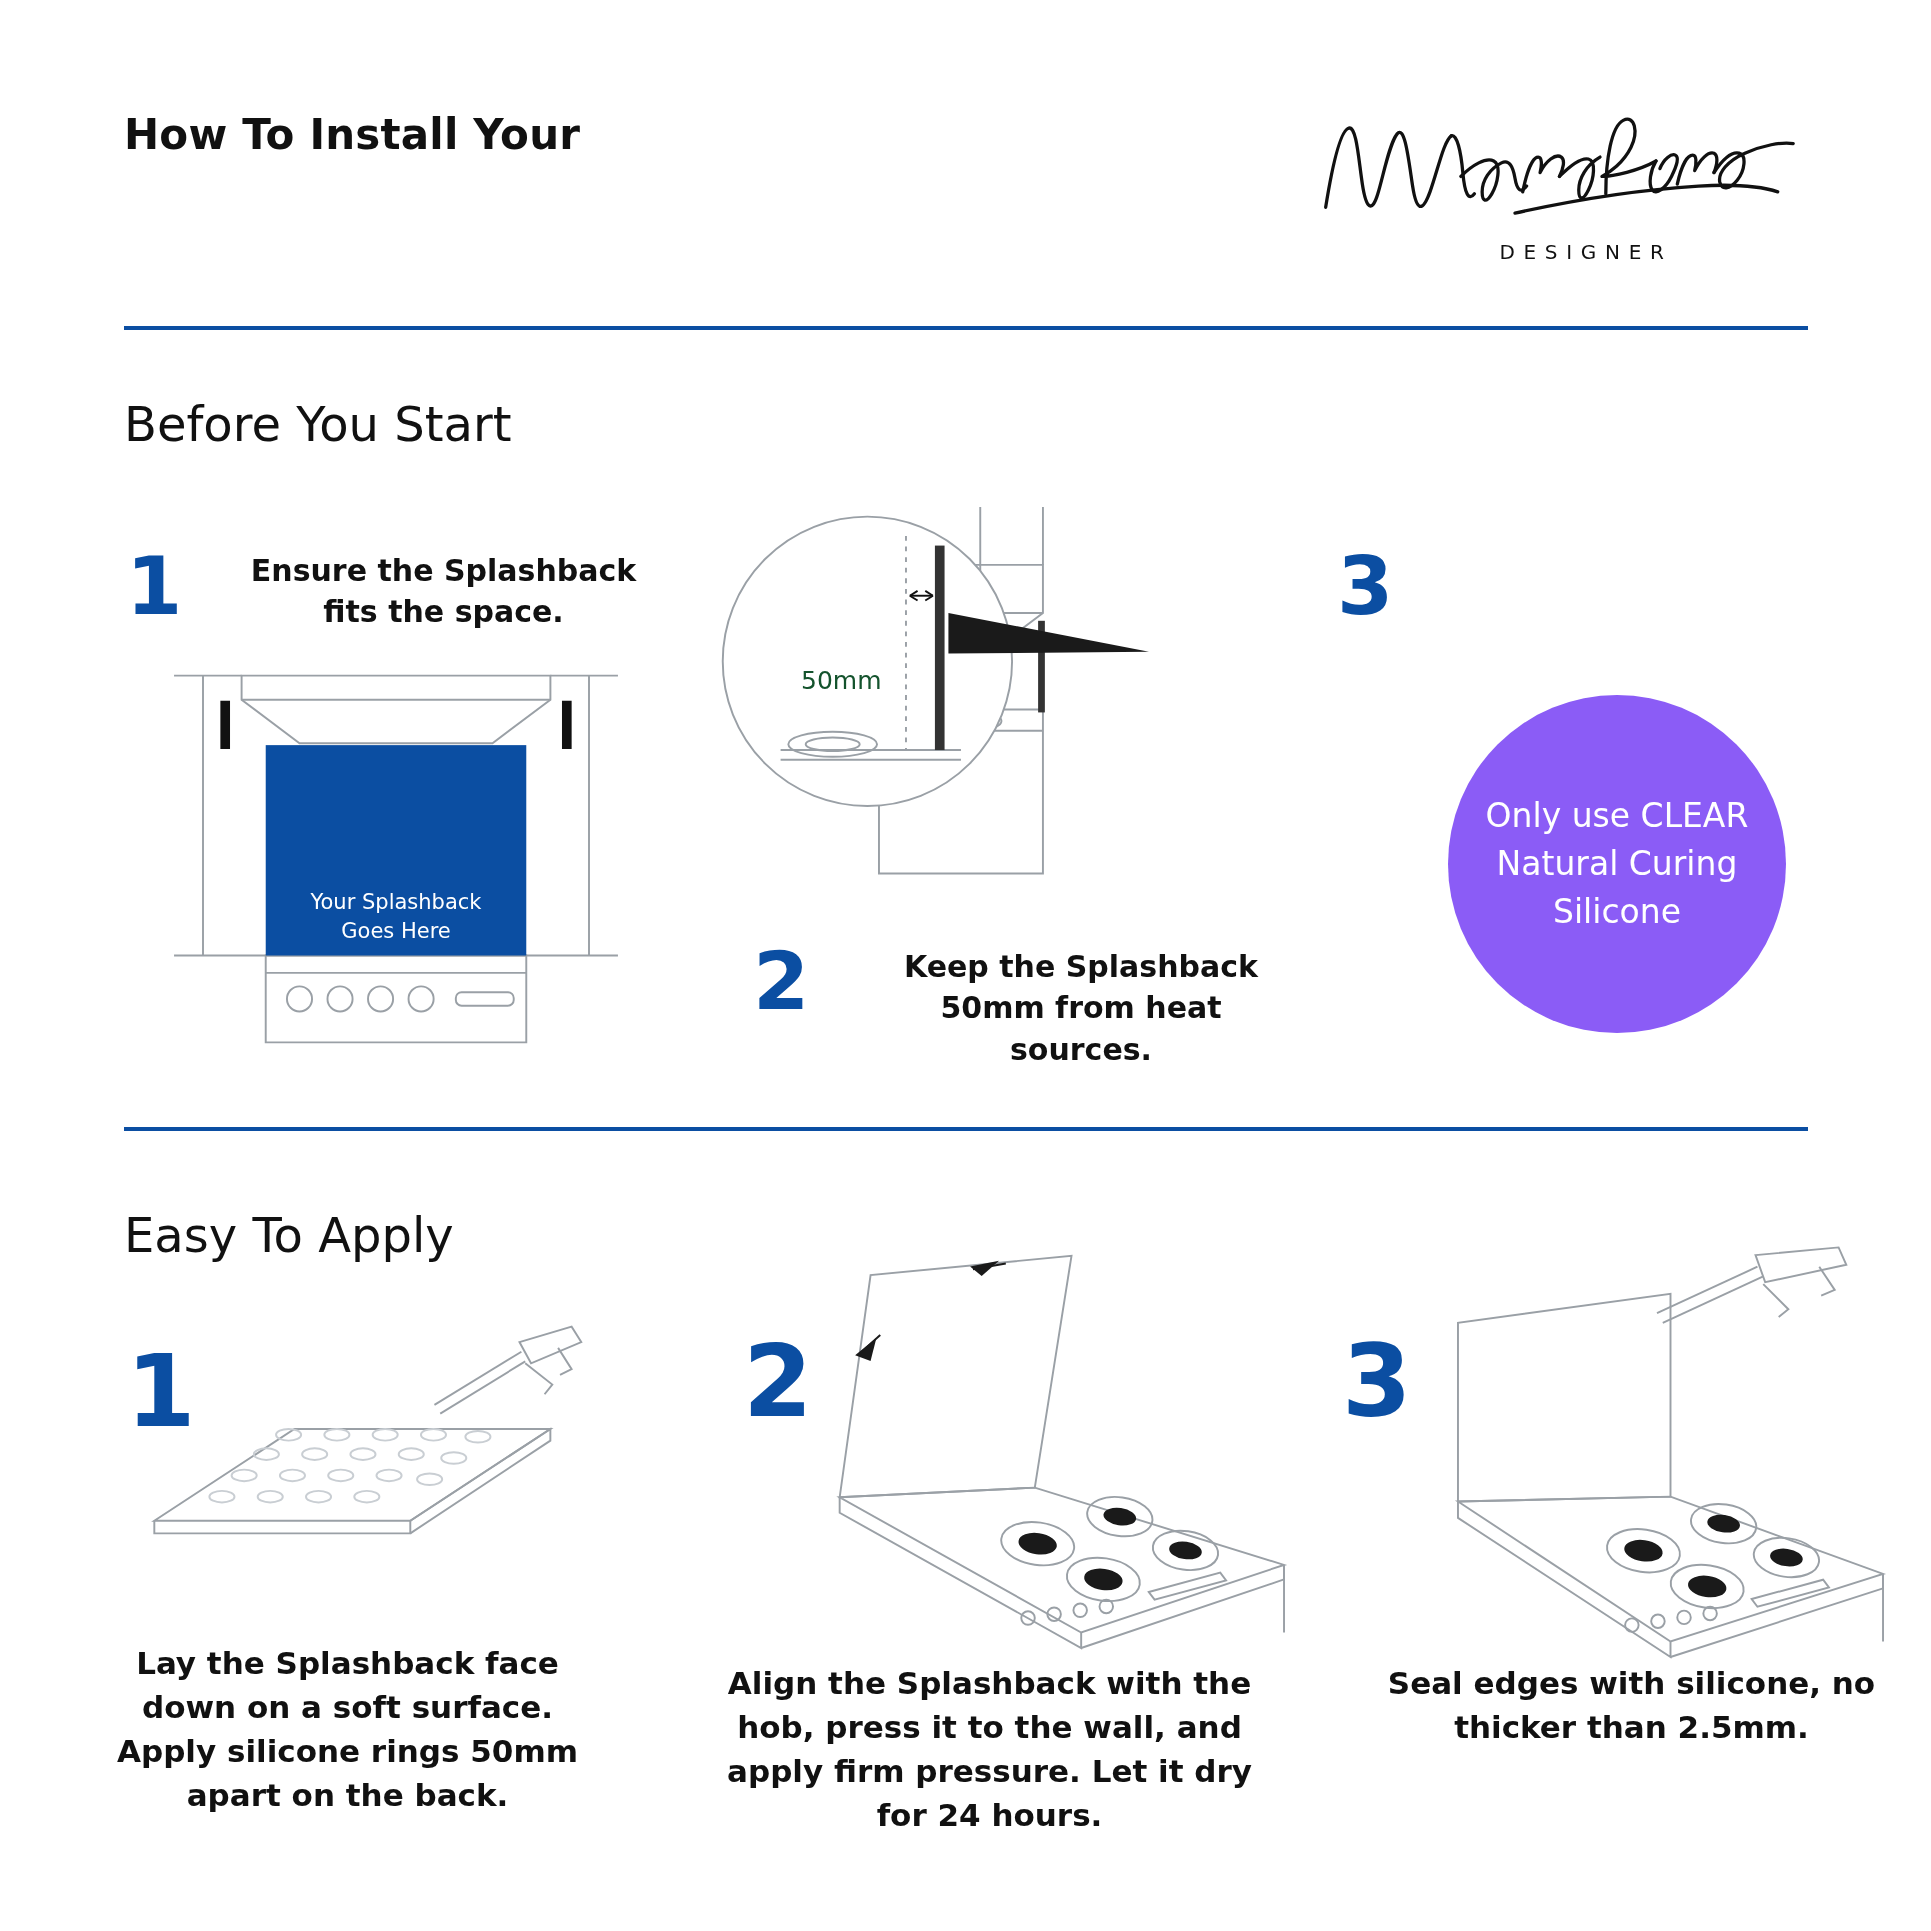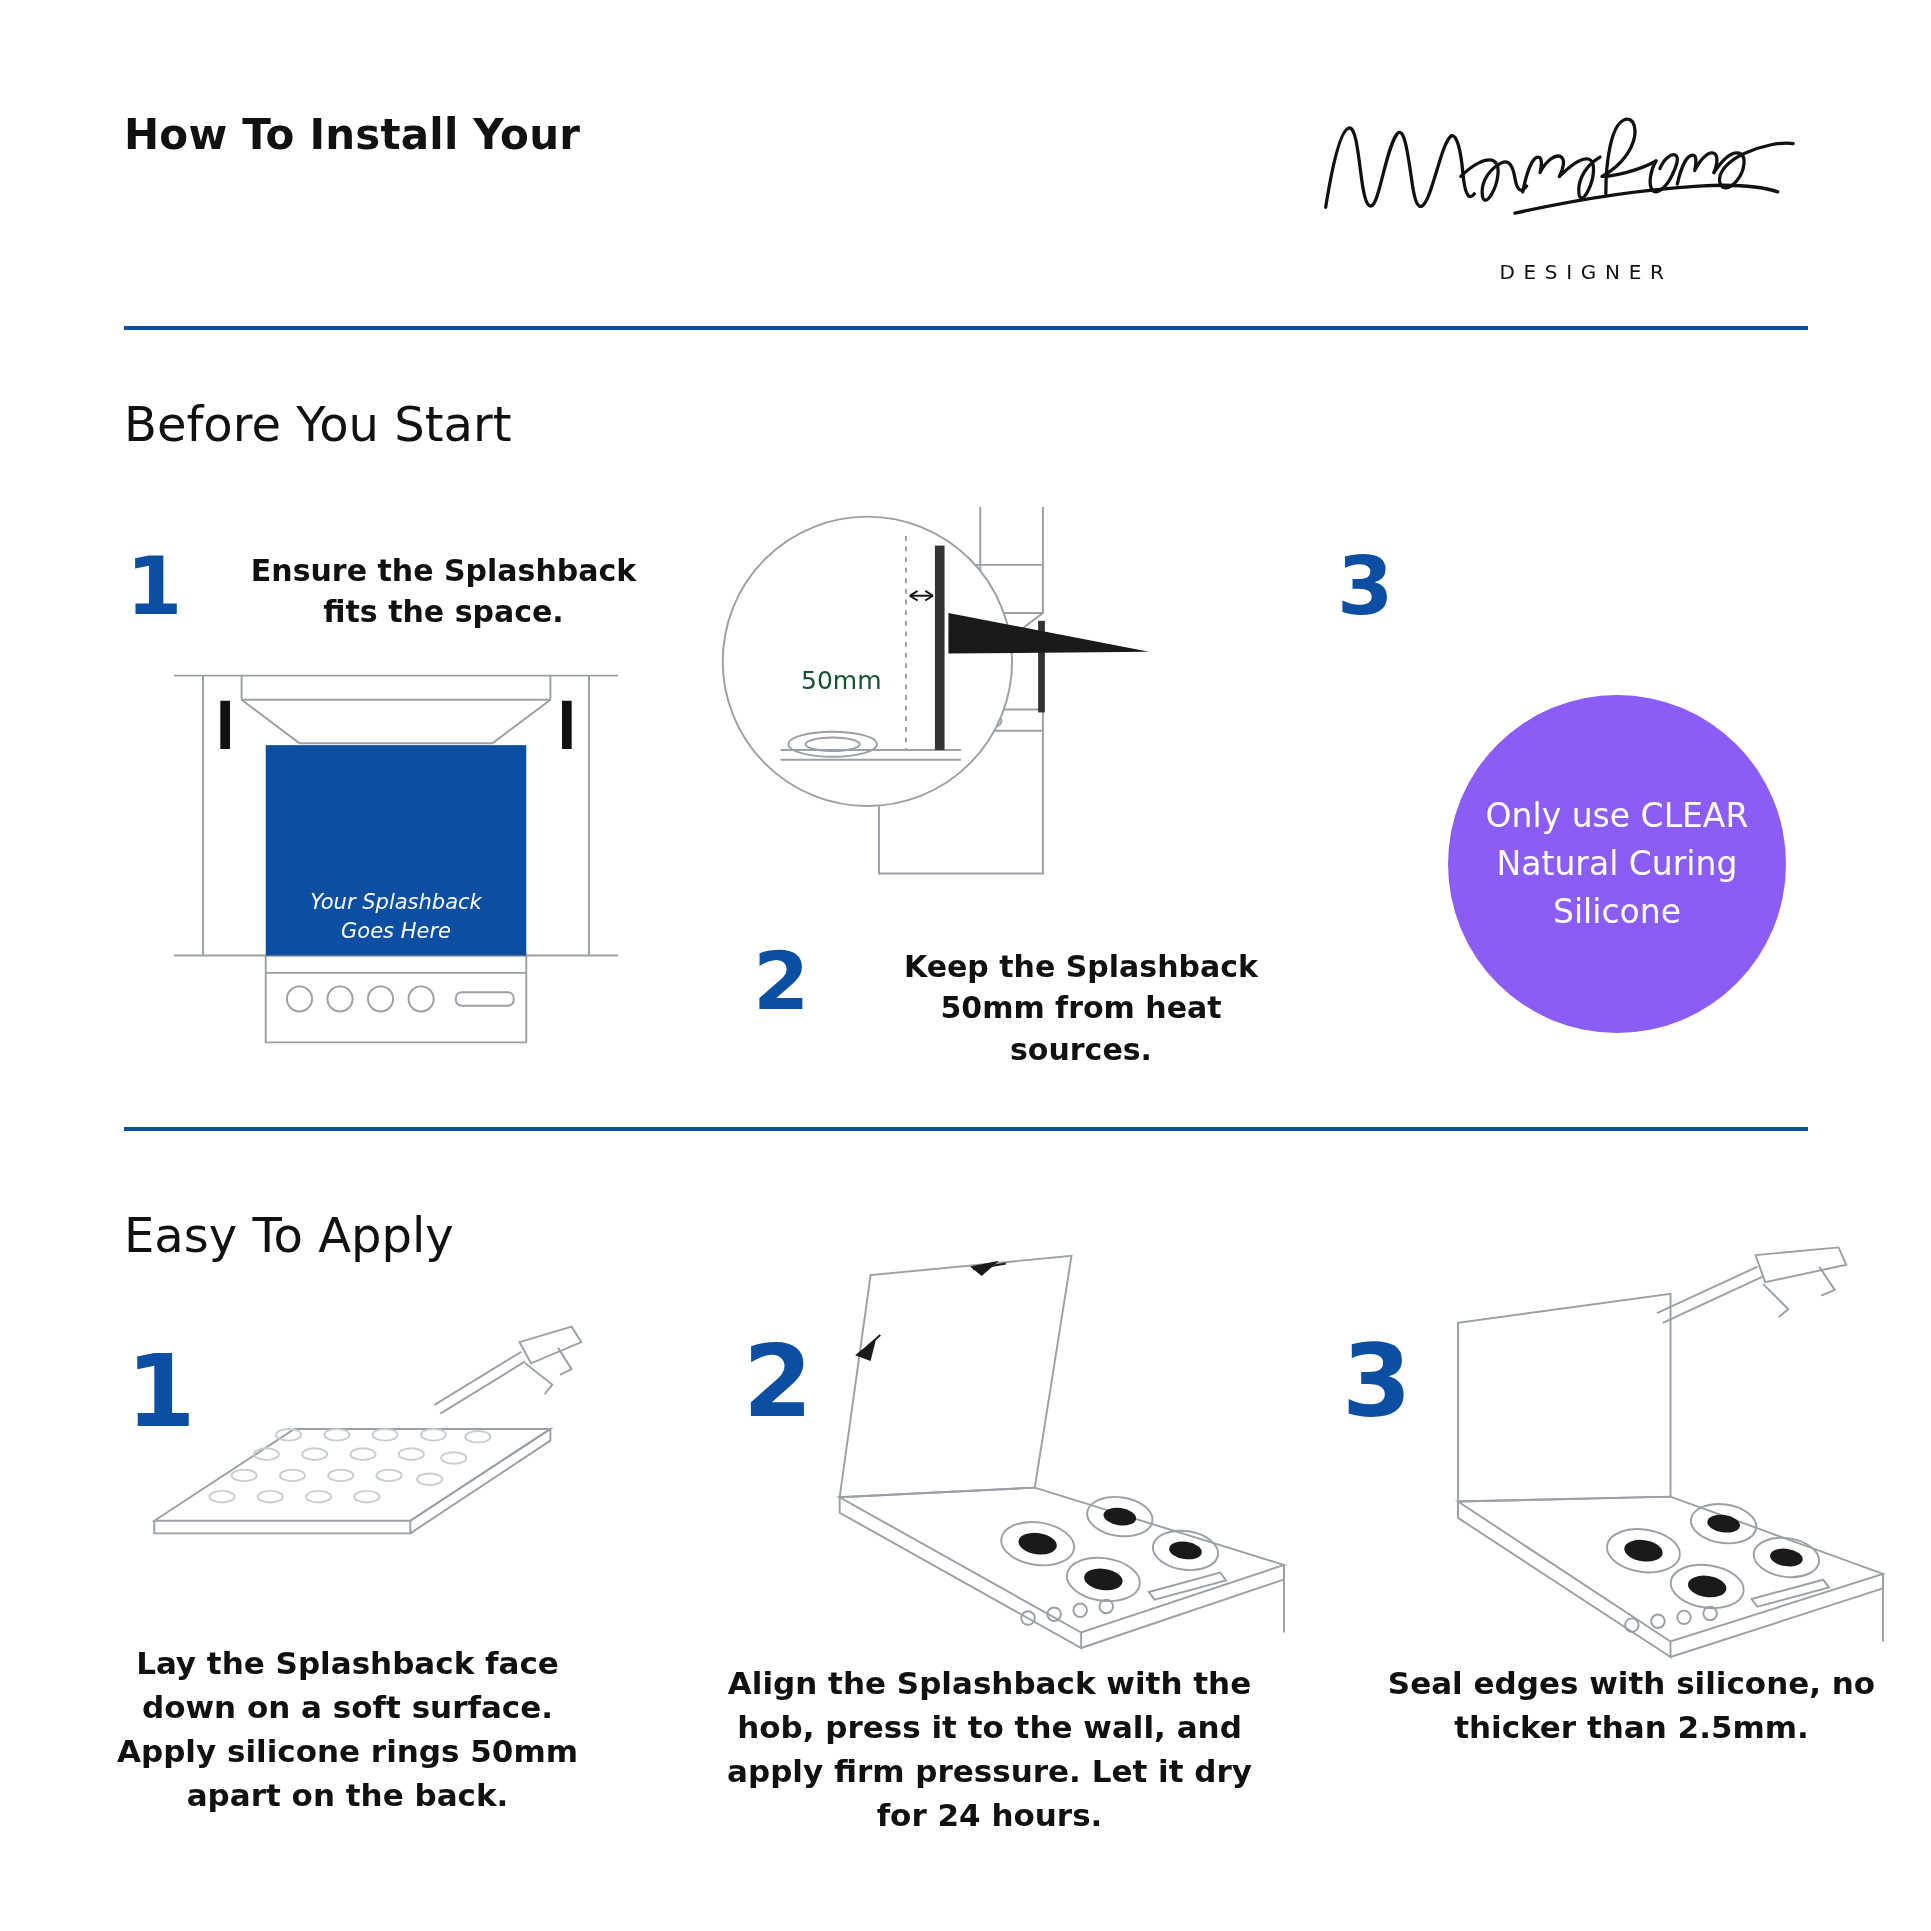--- a/index.html
+++ b/index.html
@@ -40,21 +40,21 @@
     color: #0d0d0d;
     line-height: 1.18;
     margin-top: 3.9px;
   }
   .logo {
     position: relative;
     width: 502px; height: 183px;
     display: flex;
     flex-direction: column;
     align-items: center;
-    justify-content: space-between;
+    justify-content: flex-start;
   }
   .logo svg { display: block; }
   .logo-sub {
     font-size: 20px;
     letter-spacing: 8.7px;
     color: #111;
     margin-top: -5.8px;
     margin-left: 58px;
     font-weight: 400;
   }
@@ -202,21 +202,21 @@
         <line x1="95" y1="318" x2="365" y2="318"></line>
         <circle cx="130" cy="345" r="13"></circle>
         <circle cx="172" cy="345" r="13"></circle>
         <circle cx="214" cy="345" r="13"></circle>
         <circle cx="256" cy="345" r="13"></circle>
         <rect x="292" y="338" width="60" height="14" rx="6"></rect>
       </g>
 
       <rect x="95" y="82" width="270" height="218" fill="#0b4ea2"></rect>
     </svg>
-    <div class="splash-label" style="top:222px; white-space:pre-line;font-style:italic;">Your Splashback
+    <div class="splash-label" style="top:222px; white-space:pre-line;">Your Splashback
 Goes Here</div>
   </div>
 
   <div class="art" style="left:763px; top:507px;">
     <svg width="502" height="434" viewBox="0 0 520 450">
       <g fill="none" stroke="#9aa0a6" stroke-width="2">
 
         <path d="M225 0 L225 130"></path>
         <path d="M290 0 L290 60"></path>
         <path d="M140 60 L290 60 L290 110 L250 140 L140 140"></path>

